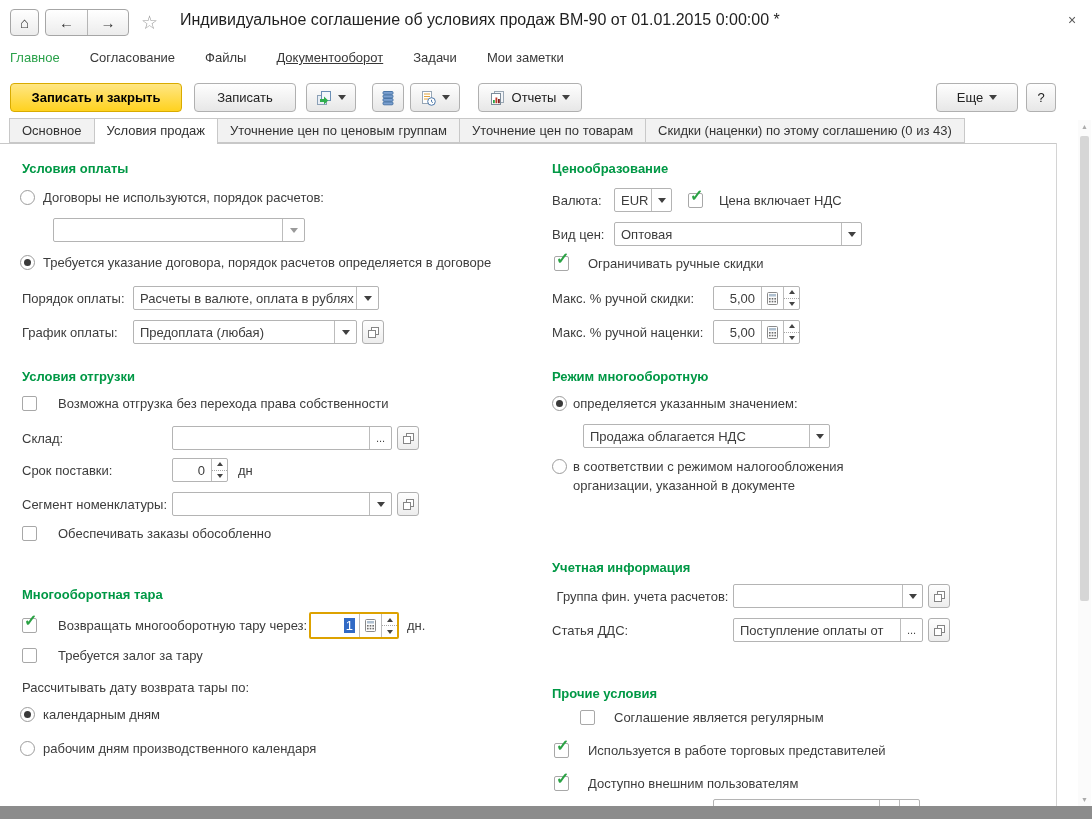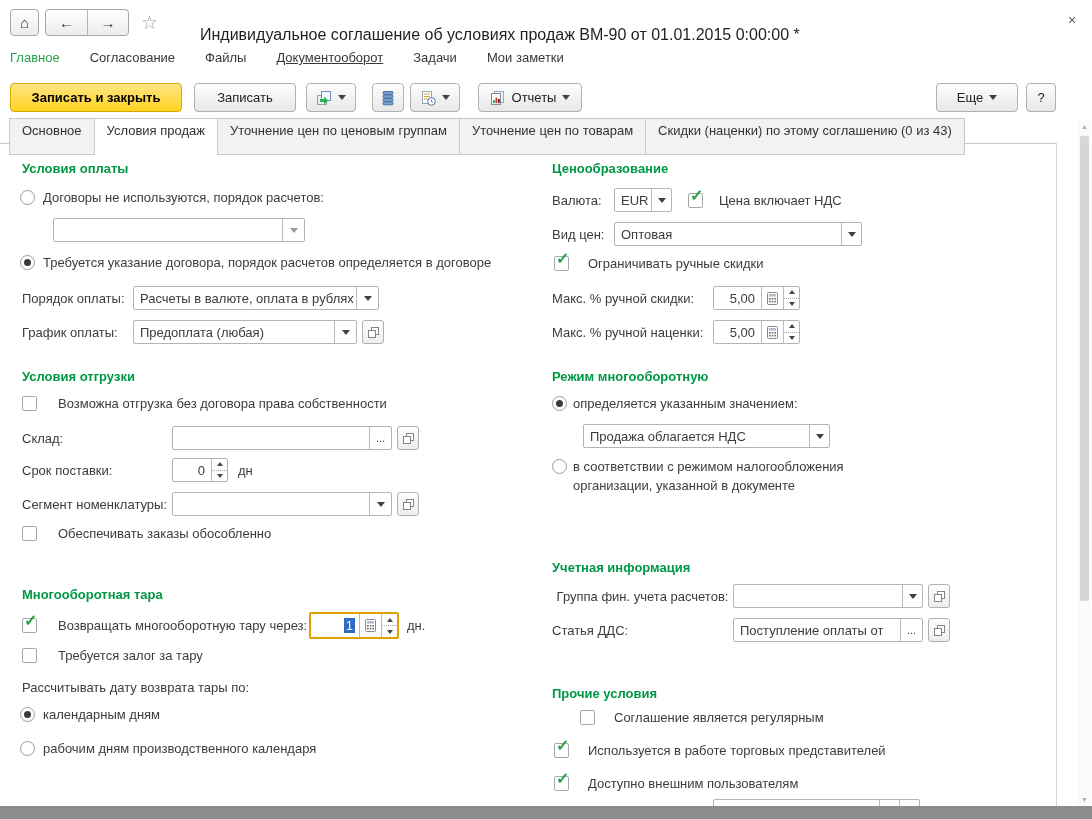--- a/index.html
+++ b/index.html
@@ -30,21 +30,21 @@
   
   .tbtn { position:absolute; top:83px; height:29px; border:1px solid #b0b0b0; border-radius:4px;
           background:linear-gradient(#fefefe,#e7e7e7); display:flex; align-items:center;
           justify-content:center; gap:6px; color:#222; }
   .tbtn.yellow { background:linear-gradient(#ffe684,#ffd21f); border-color:#d9ab00;
                  font-weight:bold; color:#000; }
 
   
   .tabline { position:absolute; left:0; top:143px; width:1056px; height:1px; background:#c8c8c8; }
   .tabbar { position:absolute; left:9px; top:118px; display:flex; align-items:flex-start; }
-  .tab { height:37px; line-height:24px; padding:0 12px; background:#f2f2f2;
+  .tab { height:25px; line-height:24px; padding:0 12px; background:#f2f2f2;
          border:1px solid #c8c8c8; margin-left:-1px; color:#333; white-space:nowrap; }
   .tab:first-child { margin-left:0; }
   .tab.active { height:26px; background:#fff; border-bottom:none; z-index:2; font-weight:normal; }
 
   
   .row { position:absolute; display:flex; align-items:center; }
   .hdr { position:absolute; font-weight:bold; color:#009845; }
   .input { display:flex; align-items:stretch; height:24px; border:1px solid #b4b4b4;
            border-radius:2px; background:#fff; }
   .input .txt { flex:1; display:flex; align-items:center; padding:0 6px; overflow:hidden;
@@ -101,21 +101,21 @@
   </div>
   <div class="navgrp" style="left:45px; top:9px;">
     <div class="navbtn">
       <span>←</span>
     </div>
     <div class="navbtn">
       <span>→</span>
     </div>
   </div>
   <span class="star" style="left:141px; top:13px;">☆</span>
-  <div class="title" style="left:180px; top:26px;margin-left:20px;">Индивидуальное соглашение об условиях продаж ВМ-90 от 01.01.2015 0:00:00 *</div>
+  <div class="title" style="left:180px; top:11px;">Индивидуальное соглашение об условиях продаж ВМ-90 от 01.01.2015 0:00:00 *</div>
   <span class="close" style="left:1068px; top:13px;">×</span>
 
   <div class="menu">
     <span class="mi active">Главное</span>
     <span class="mi">Согласование</span>
     <span class="mi">Файлы</span>
     <span class="mi ul">Документооборот</span>
     <span class="mi">Задачи</span>
     <span class="mi">Мои заметки</span>
   </div>
@@ -225,21 +225,21 @@
         <rect x="3.5" y="0.5" width="7" height="7" fill="#fff" stroke="#858585"></rect>
         <rect x="0.5" y="3.5" width="7" height="7" fill="#fff" stroke="#858585"></rect>
       </svg>
     </div>
   </div>
 
   <div class="hdr" style="left:22px; top:369px;">Условия отгрузки</div>
 
   <div class="row" style="left:22px; top:396px;">
     <span class="cb"></span>
-    <span class="lbl" style="margin-left:21px;">Возможна отгрузка без договора права собственности</span>
+    <span class="lbl" style="margin-left:21px;">Возможна отгрузка без перехода права собственности</span>
   </div>
 
   <div class="row" style="left:22px; top:426px;">
     <span class="lbl" style="width:150px;">Склад:</span>
     <div class="input" style="width:220px;">
       <div class="txt"></div>
       <div class="cell">
           <span>...</span>
         </div>
     </div>

